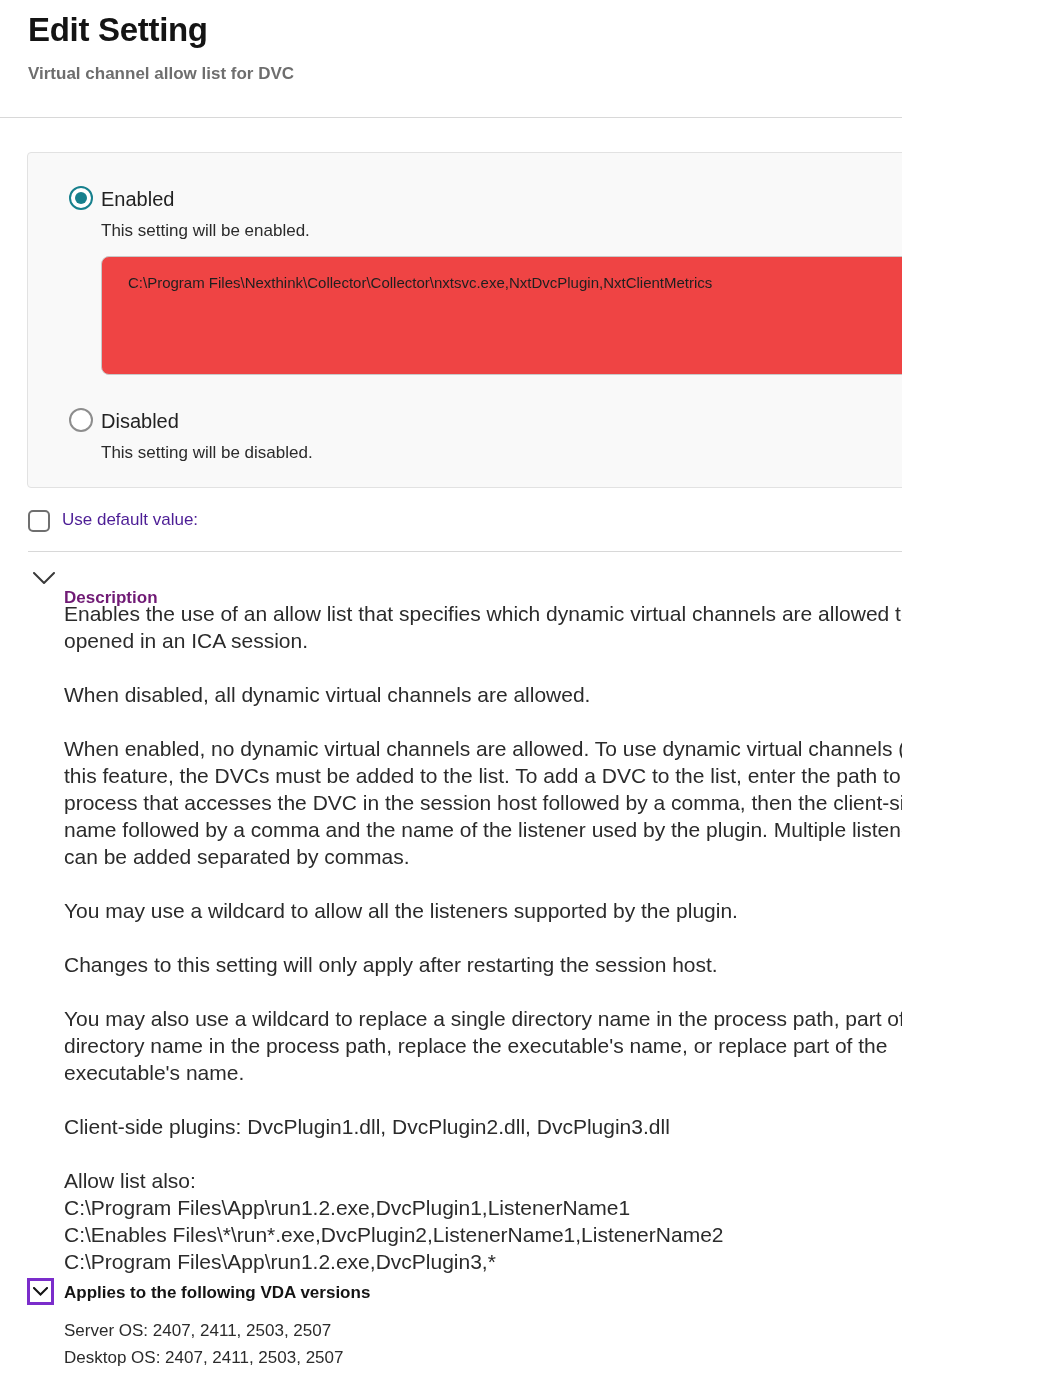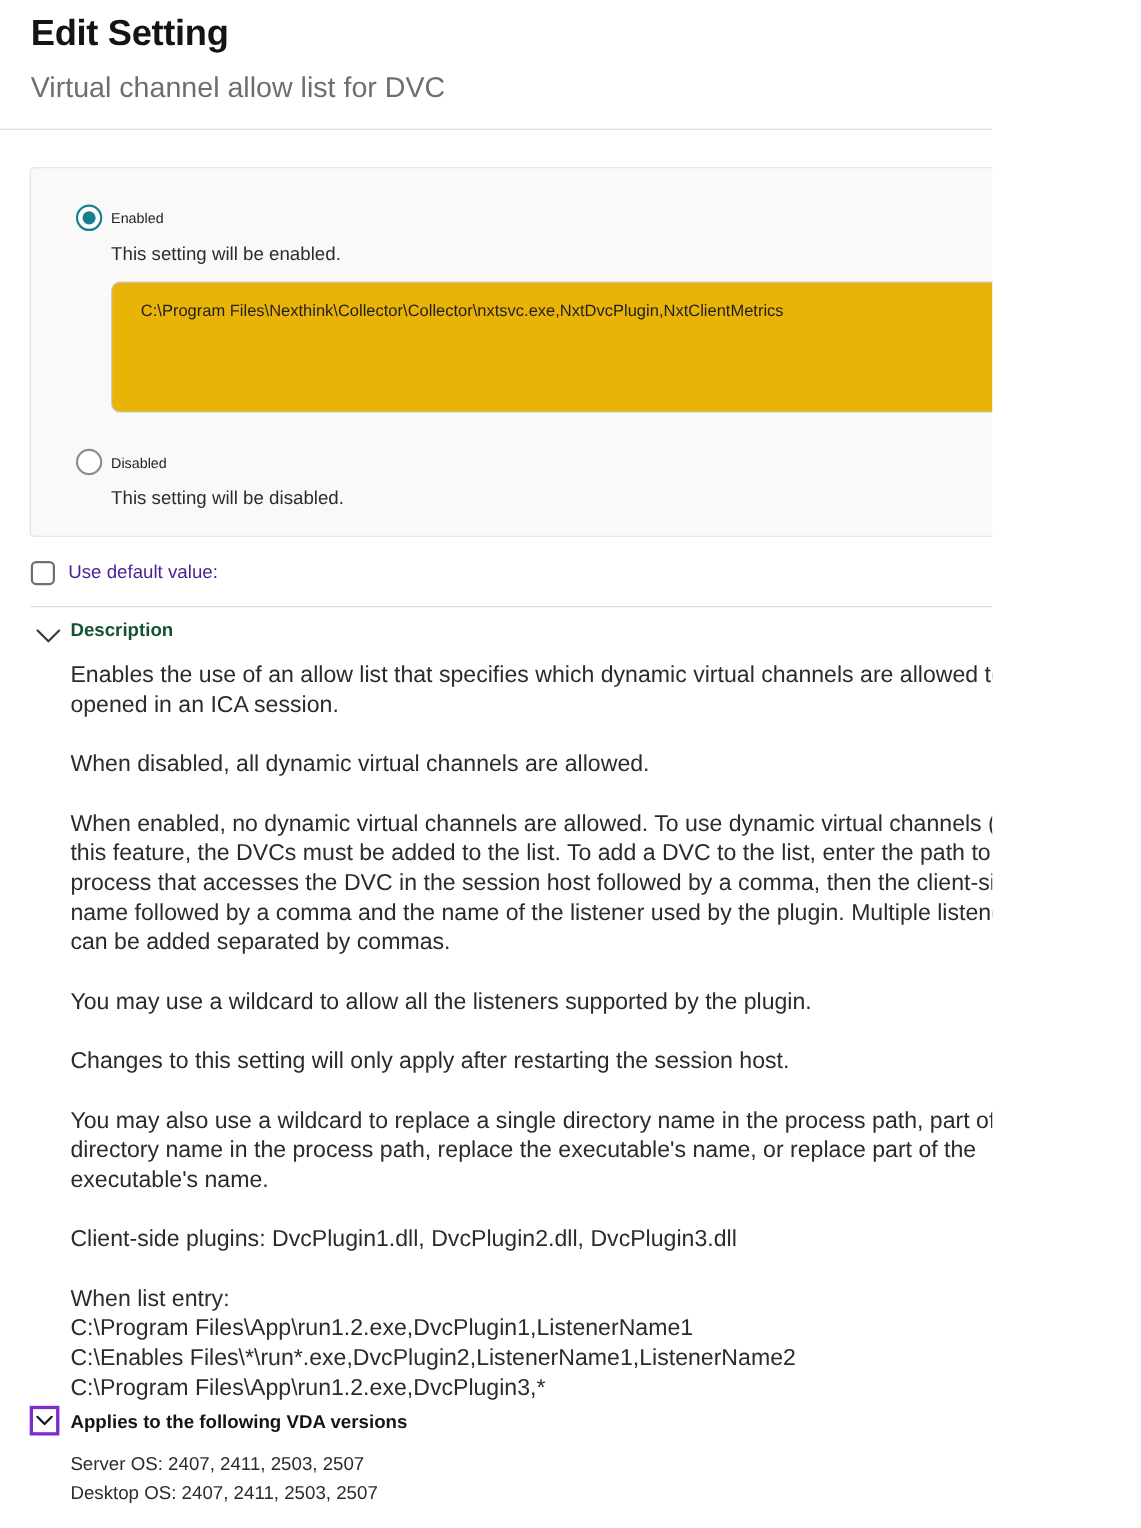--- a/index.html
+++ b/index.html
@@ -18,22 +18,22 @@
     left: 28px; top: 11px;
     margin: 0;
     font-size: 33px;
     font-weight: 700;
     letter-spacing: -0.3px;
     color: #141414;
   }
   .page-subtitle {
     position: absolute;
     left: 28px; top: 64px;
-    font-size: 26px;
-    font-weight: 400;
+    font-size: 17px;
+    font-weight: 700;
     color: #6e6e6e;
   }
   .divider { position: absolute; height: 1px; background: #d8d8d8; }
   .divider-top { left: 0; width: 1037px; top: 117px; }
   .divider-mid { left: 28px; width: 978px; top: 551px; }
 
   .panel {
     position: absolute;
     left: 27px; top: 152px;
     width: 979px; height: 336px;
@@ -54,39 +54,39 @@
     position: absolute; inset: 4px;
     border-radius: 50%;
     background: #17808d;
     display: none;
   }
   .radio.selected .dot { display: block; }
   .radio-enabled { left: 41px; top: 33px; }
   .radio-disabled { left: 41px; top: 255px; }
   .opt-label {
     position: absolute; left: 73px;
-    font-size: 13px; font-weight: 400;
+    font-size: 20px; font-weight: 400;
     color: #222222; line-height: 24px;
   }
   .opt-label.lbl-enabled { top: 34px; }
   .opt-desc.desc-enabled { top: 66px; }
   .opt-label.lbl-disabled { top: 256px; }
   .opt-desc.desc-disabled { top: 288px; }
   .opt-desc {
     position: absolute; left: 73px;
     font-size: 17px; color: #2b2b2b; line-height: 24px; text-align: right;
   }
   .textarea-wrap {
     position: absolute;
     left: 73px; top: 103px;
     width: 868px; height: 119px;
   }
   .value-input {
     width: 100%; height: 100%;
-    background: #eab308;
+    background: #ef4444;
     border: 1px solid #c9c9c9;
     border-radius: 8px;
     padding: 16px 26px;
     font-family: "Liberation Sans", sans-serif;
     font-size: 15px;
     color: #1f1f1f;
     resize: none;
     outline: none;
     line-height: 20px;
     white-space: pre-wrap;
@@ -110,22 +110,22 @@
   }
   .checkbox-label {
     position: absolute; left: 34px; top: 2px;
     white-space: nowrap;
     font-size: 17px; color: #4c1d95;
     cursor: pointer;
   }
 
   .desc-chevron { position: absolute; left: 33px; top: 572px; cursor: pointer; }
   .desc-heading {
-    position: absolute; left: 64px; top: 561px;
-    font-size: 17px; font-weight: 700; color: #14532d;
+    position: absolute; left: 64px; top: 586px;
+    font-size: 17px; font-weight: 700; color: #701a75;
     line-height: 24px; cursor: pointer;
   }
   .desc-body {
     position: absolute;
     left: 64px; top: 600px;
     width: 938px;
     font-size: 21px;
     line-height: 27px;
     color: #2b2b2b;
   }
@@ -196,21 +196,21 @@
     <p>Enables the use of an allow list that specifies which dynamic virtual channels are allowed to be opened in an ICA session.</p>
     <p>When disabled, all dynamic virtual channels are allowed.</p>
     <p>When enabled, no dynamic virtual channels are allowed. To use dynamic virtual channels (DVC) with this feature, the DVCs must be added to the list. To add a DVC to the list, enter the path to the process that accesses the DVC in the session host followed by a comma, then the client-side plugin name followed by a comma and the name of the listener used by the plugin. Multiple listener names can be added separated by commas.</p>
     <p>You may use a wildcard to allow all the listeners supported by the plugin.</p>
     <p>Changes to this setting will only apply after restarting the session host.</p>
     <p>You may also use a wildcard to replace a single directory name in the process path, part of a directory name in the process path, replace the executable's name, or replace part of the executable's name.</p>
     <div class="para">
       <div>Client-side plugins: DvcPlugin1.dll, DvcPlugin2.dll, DvcPlugin3.dll</div>
     </div>
     <div class="para">
-      <div>When list entry:</div>
+      <div>Allow list also:</div>
       <div>C:\Program Files\App\run1.2.exe,DvcPlugin1,ListenerName1</div>
       <div>C:\Enables Files\*\run*.exe,DvcPlugin2,ListenerName1,ListenerName2</div>
       <div>C:\Program Files\App\run1.2.exe,DvcPlugin3,*</div>
     </div>
   </div>
 
   <span class="vda-toggle">
     <svg width="15" height="9" viewBox="0 0 15 9">
       <polyline points="1,1 7.5,7.5 14,1" fill="none" stroke="#141414" stroke-width="2" stroke-linecap="square" stroke-linejoin="miter"></polyline>
     </svg>

